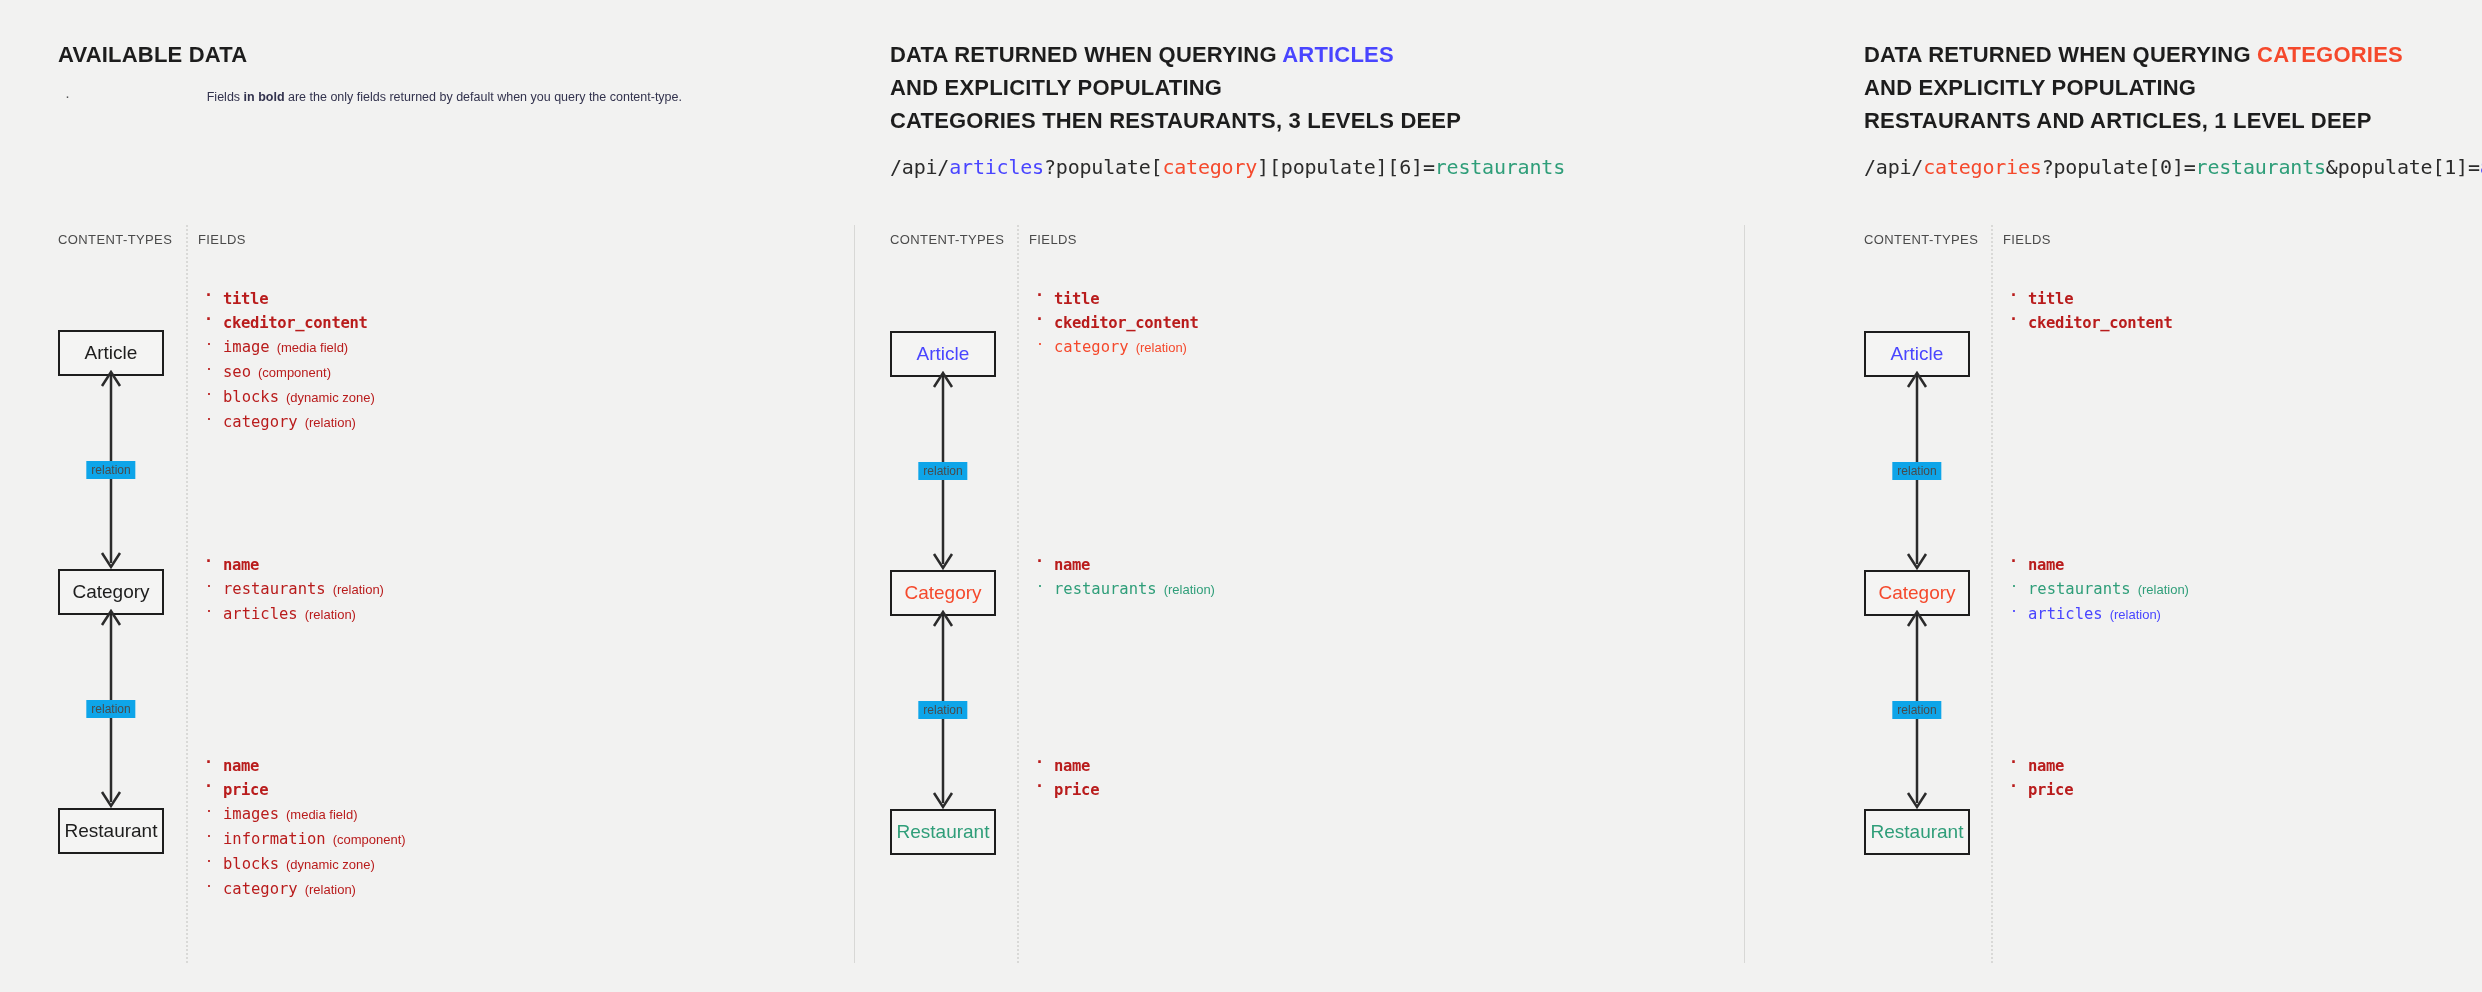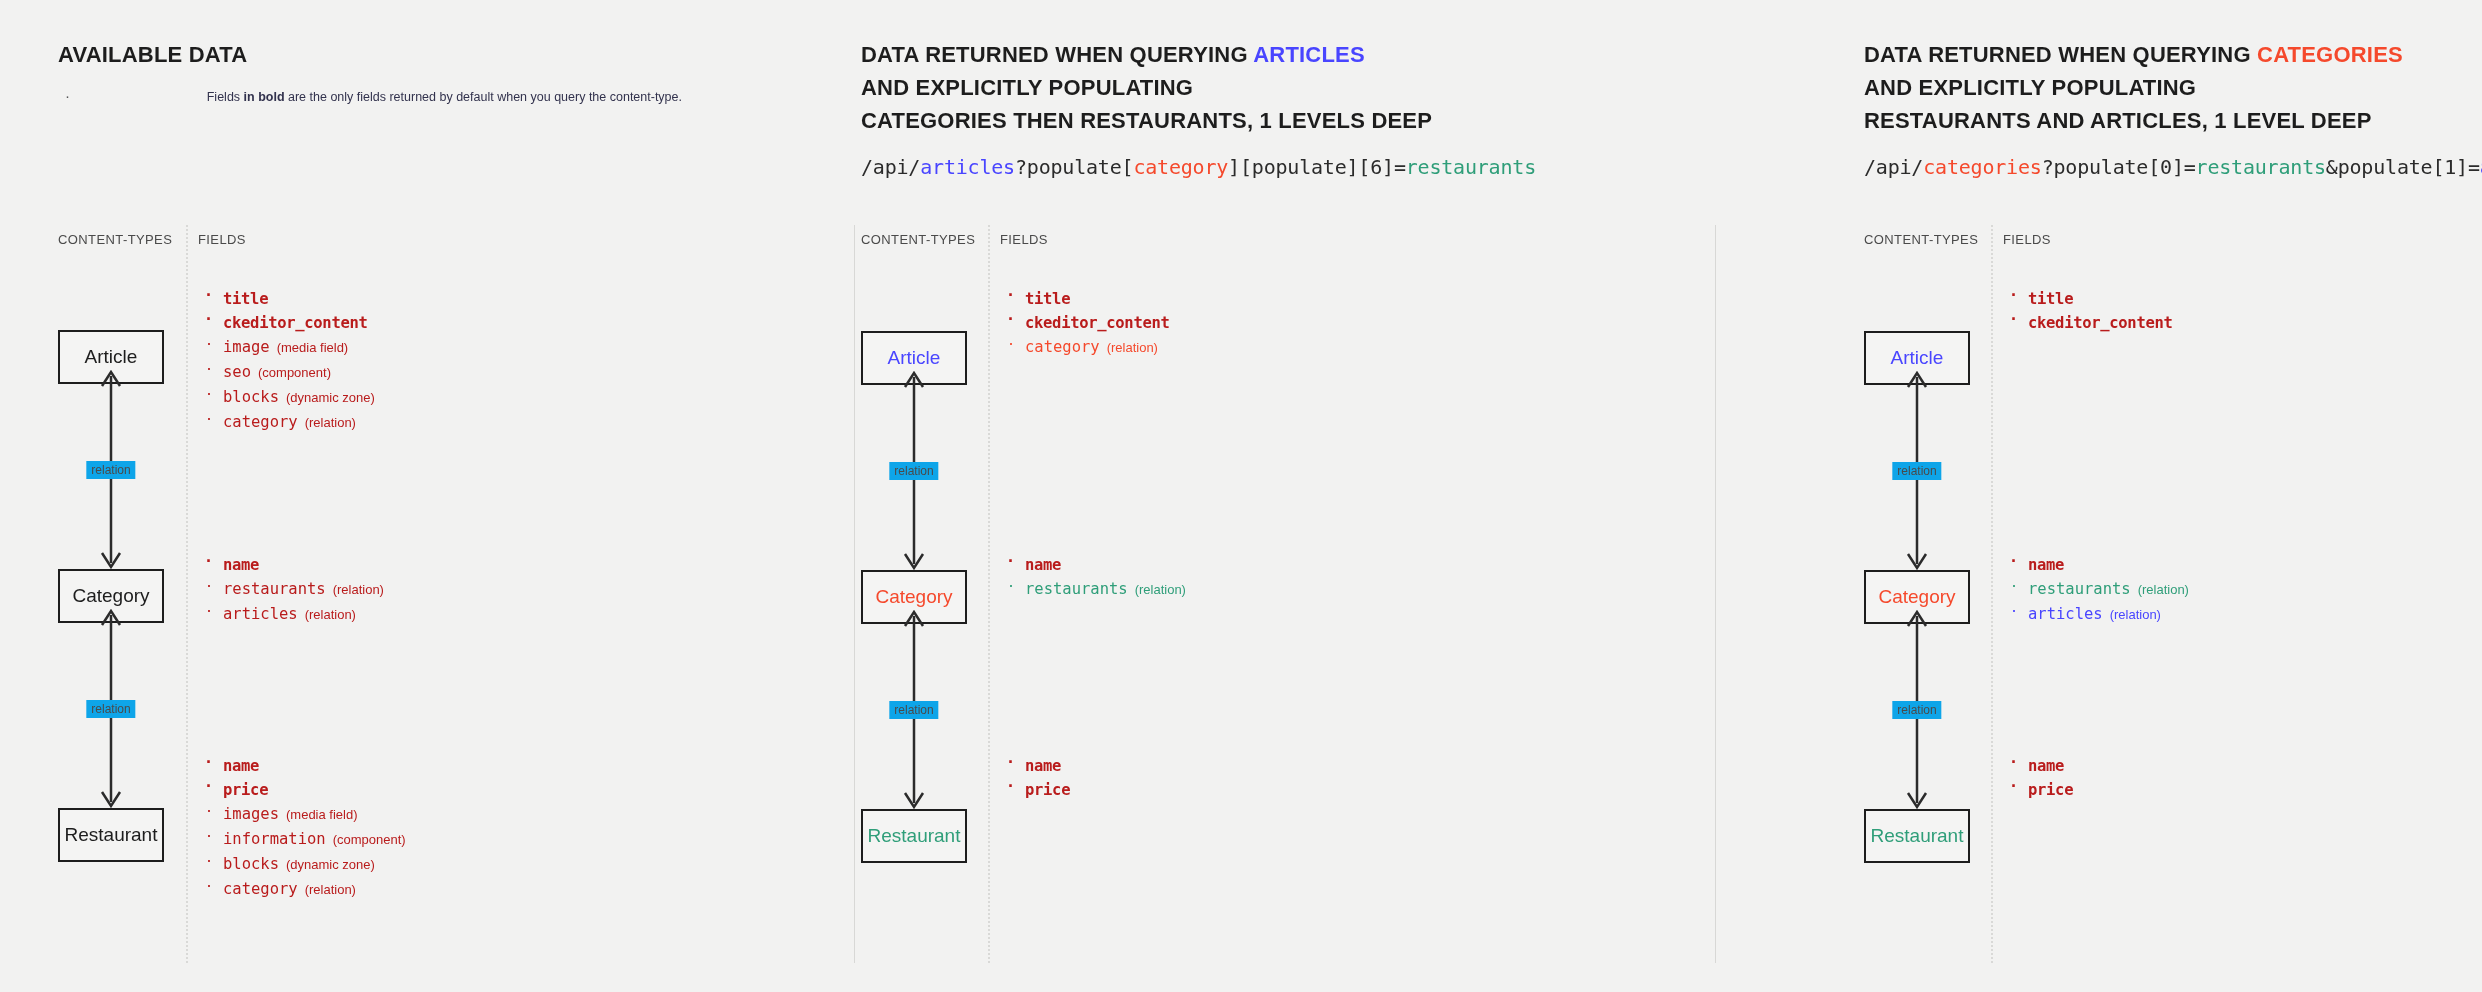--- a/index.html
+++ b/index.html
@@ -8,21 +8,21 @@
     background:#f2f2f1;
     font-family:"Liberation Sans",sans-serif;
     color:#1d1d1d;
     overflow:hidden;
   }
   .board{position:relative;width:2482px;height:992px;}
 
   
   .col{position:absolute;top:0;height:992px;}
   #col-1{left:0;width:855px;}
-  #col-2{left:826px;width:890px;}
+  #col-2{left:855px;width:890px;}
   #col-3{left:1829px;width:737px;}
 
   .col-rule{
     position:absolute;top:225px;left:0;width:1px;height:738px;
     background:#d8d8d6;
   }
 
   
   .heading{
     position:absolute;
@@ -76,21 +76,21 @@
 
   
   .node{
     position:absolute;
     box-sizing:border-box;
     border:2.5px solid #1d1d1d;
     background:#f4f4f3;
     display:flex;align-items:center;justify-content:center;
     font-size:19px;
     color:#1d1d1d;
-    width:106px;height:54px;text-align:center;
+    width:106px;height:46px;text-align:center;
   }
   .node.blue{color:#4945ff;}
   .node.red{color:#f5492c;}
   .node.green{color:#2f9e79;}
 
   
   .connector{position:absolute;}
   .conn-label{
     position:absolute;
     font-size:12px;
@@ -210,21 +210,21 @@
     <div class="col-rule" style="left:854px;"></div>
   </section>
 
   <section class="col" id="col-2">
 
     <div class="heading" style="left:35px;top:38px;">
       <div>
         <span>DATA RETURNED WHEN QUERYING </span><span class="kw-blue">ARTICLES</span>
       </div>
       <div>AND EXPLICITLY POPULATING</div>
-      <div>CATEGORIES THEN RESTAURANTS, 1 LEVELS DEEP</div>
+      <div>CATEGORIES THEN RESTAURANTS, 3 LEVELS DEEP</div>
     </div>
 
     <div class="endpoint" style="left:35px;top:155px;"><span>/api/</span><span class="blue">articles</span><span>?populate[</span><span class="red">category</span><span>][populate][6]=</span><span class="green">restaurants</span></div>
 
     <div class="subhead" style="left:35px;top:232px;">CONTENT-TYPES</div>
     <div class="subhead" style="left:174px;top:232px;">FIELDS</div>
 
     <div class="dotted-rule" style="left:162px;"></div>
 
     <div class="node blue" style="left:35px;top:331px;">

